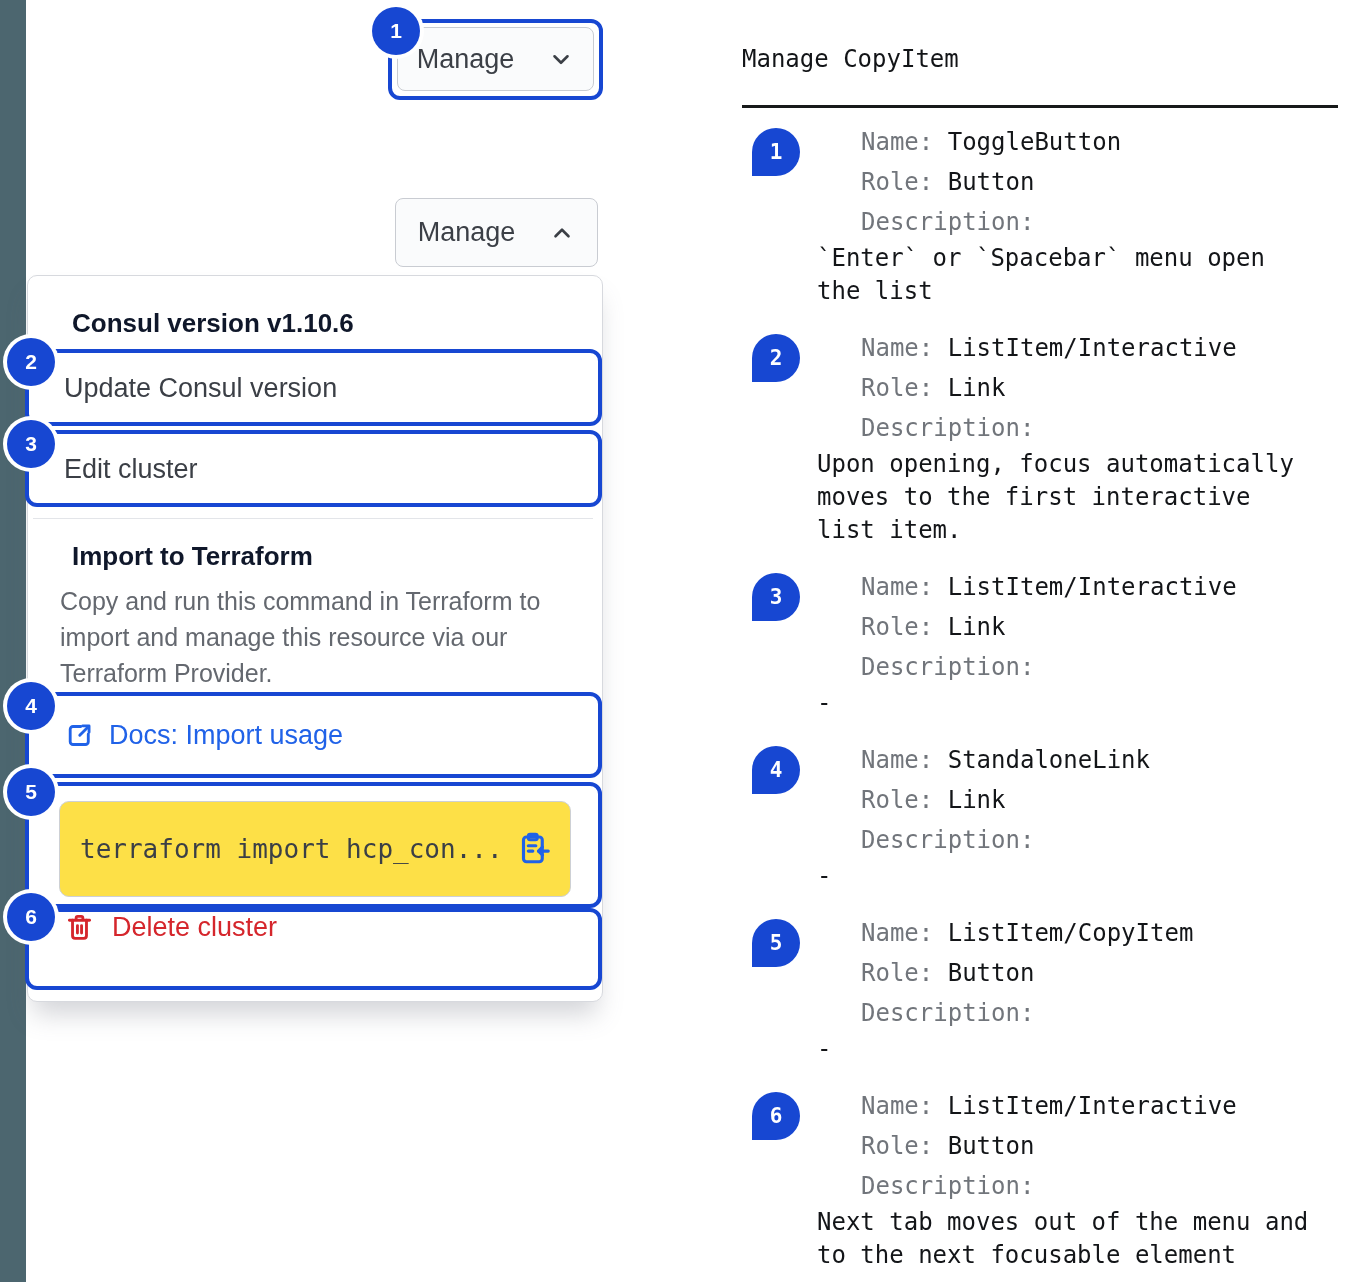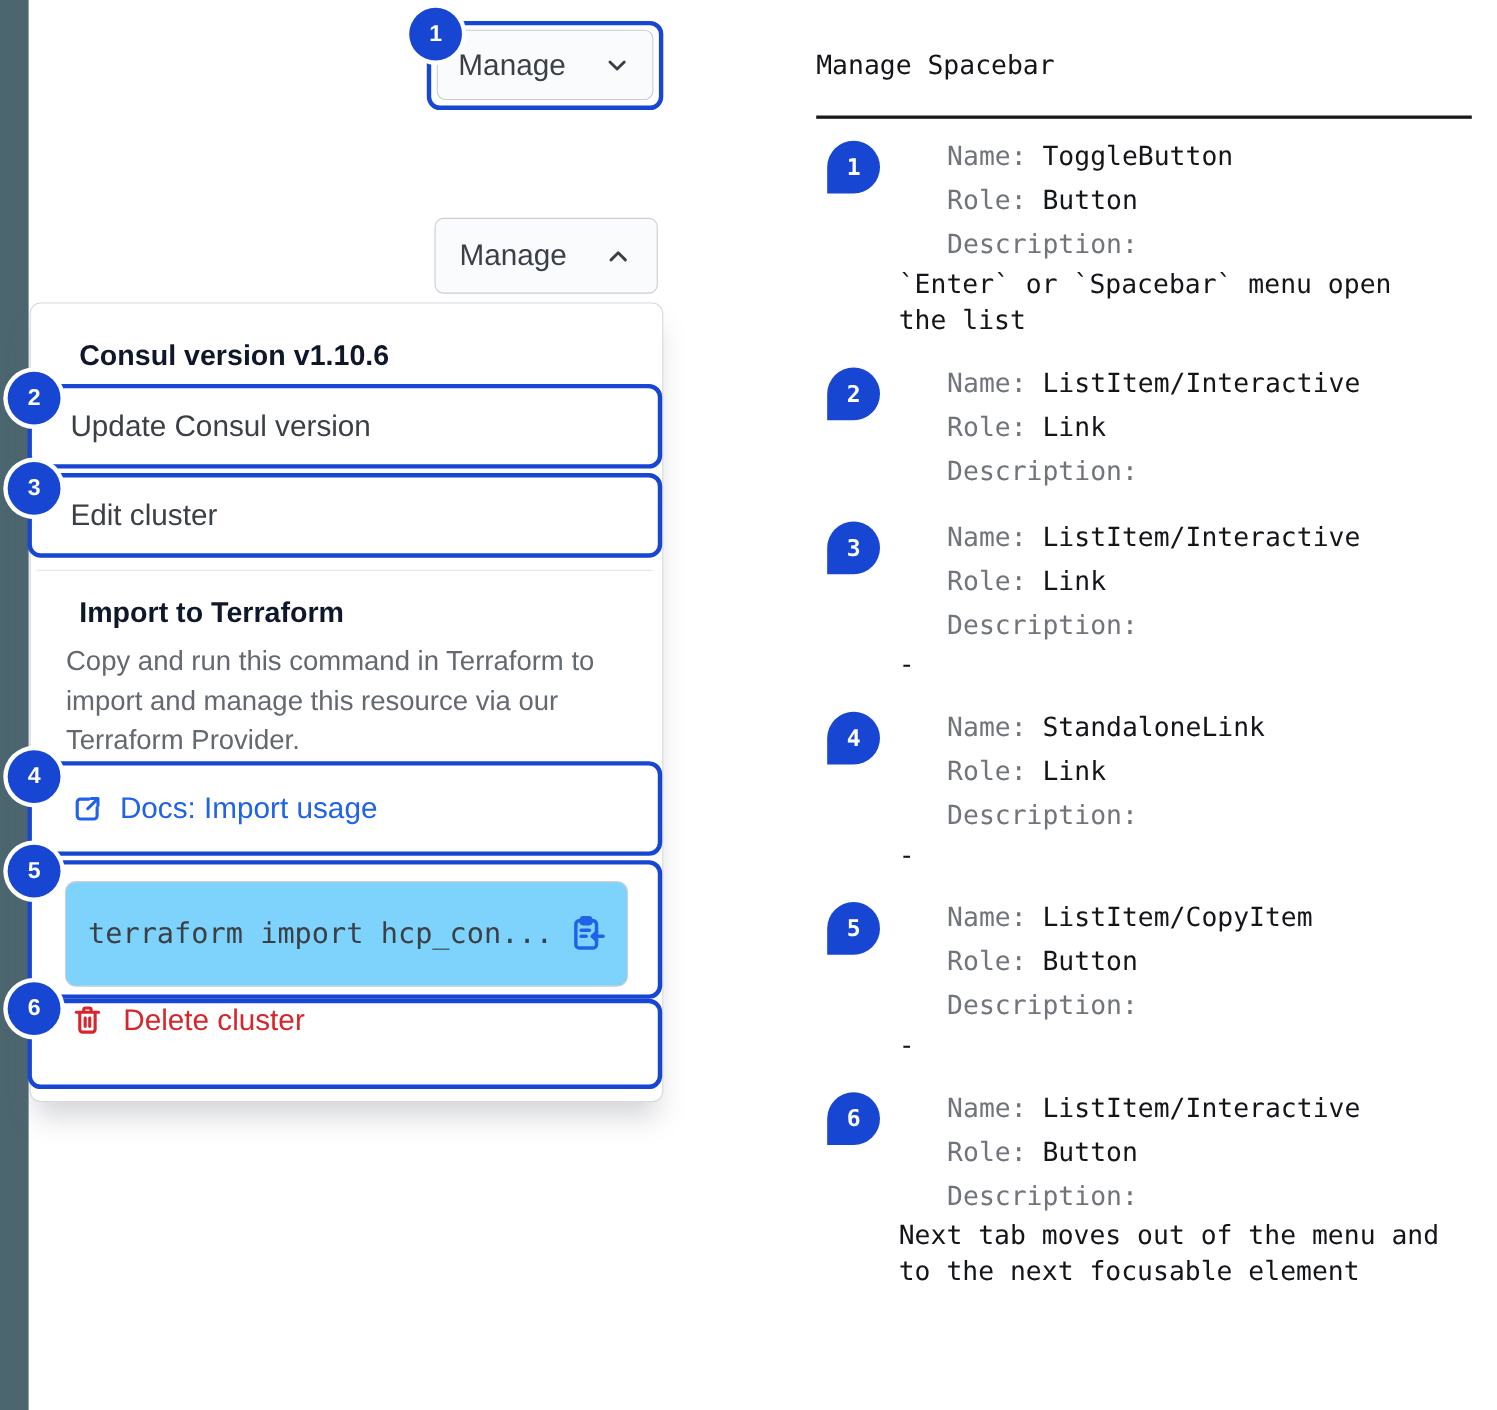--- a/index.html
+++ b/index.html
@@ -42,21 +42,21 @@
   .menu-label { position:absolute; left:60px; font-size:27px; color:#3B3F46; }
   .divider { position:absolute; left:33px; top:518px; width:560px; height:0; border-top:1px solid #E3E5E9; }
   .import-desc {
     position:absolute; left:60px; top:583px; width:505px;
     font-size:25px; line-height:36px; color:#64686F;
   }
   .link-row { position:absolute; left:35px; top:0; height:100%; display:flex; align-items:center; gap:14px; cursor:pointer; }
   .link-row .link-text { font-size:27px; font-weight:500; color:#2062E8; }
   .code-field {
     position:absolute; left:30px; top:15px; width:512px; height:96px;
-    background:#7dd3fc; border:1px solid #CDD0D5; border-radius:10px;
+    background:#fde047; border:1px solid #CDD0D5; border-radius:10px;
     display:flex; align-items:center; padding:0 18px 0 20px;
   }
   .code-text {
     flex:1; font-family:"DejaVu Sans Mono", monospace; font-size:26px; color:#3B3F46;
     white-space:nowrap; overflow:hidden;
   }
   .copy-btn { background:none; border:none; cursor:pointer; display:flex; align-items:center; }
   .danger-row { position:absolute; left:35px; top:0; height:100%; display:flex; gap:17px; cursor:pointer; }
   .danger-row .danger-text { font-size:27px; font-weight:500; color:#D5262C; }
 
@@ -166,37 +166,38 @@
           <path d="M6.6 6.4 V18.4 a2 2 0 0 0 2 2 h6.8 a2 2 0 0 0 2 -2 V6.4"></path>
           <line x1="10.4" y1="10.5" x2="10.4" y2="16.3"></line>
           <line x1="13.6" y1="10.5" x2="13.6" y2="16.3"></line>
         </svg>
       </span>
       <span class="danger-text">Delete cluster</span>
     </div>
   </div>
 
   <div class="legend">
-    <div class="legend-title">Manage Spacebar</div>
+    <div class="legend-title">Manage CopyItem</div>
     <hr class="legend-hr">
     <div class="entries">
 
       <div class="entry">
         <div class="badge tail">1</div>
         <div class="lline"><span class="lkey">Name:</span><span class="lval">ToggleButton</span></div>
         <div class="lline"><span class="lkey">Role:</span><span class="lval">Button</span></div>
         <div class="lline"><span class="lkey">Description:</span></div>
         <div class="ldesc">`Enter` or `Spacebar` menu open the list</div>
       </div>
 
       <div class="entry">
         <div class="badge tail">2</div>
         <div class="lline"><span class="lkey">Name:</span><span class="lval">ListItem/Interactive</span></div>
         <div class="lline"><span class="lkey">Role:</span><span class="lval">Link</span></div>
         <div class="lline"><span class="lkey">Description:</span></div>
+        <div class="ldesc">Upon opening, focus automatically moves to the first interactive list item.</div>
       </div>
 
       <div class="entry">
         <div class="badge tail">3</div>
         <div class="lline"><span class="lkey">Name:</span><span class="lval">ListItem/Interactive</span></div>
         <div class="lline"><span class="lkey">Role:</span><span class="lval">Link</span></div>
         <div class="lline"><span class="lkey">Description:</span></div>
         <div class="ldesc">-</div>
       </div>
 

